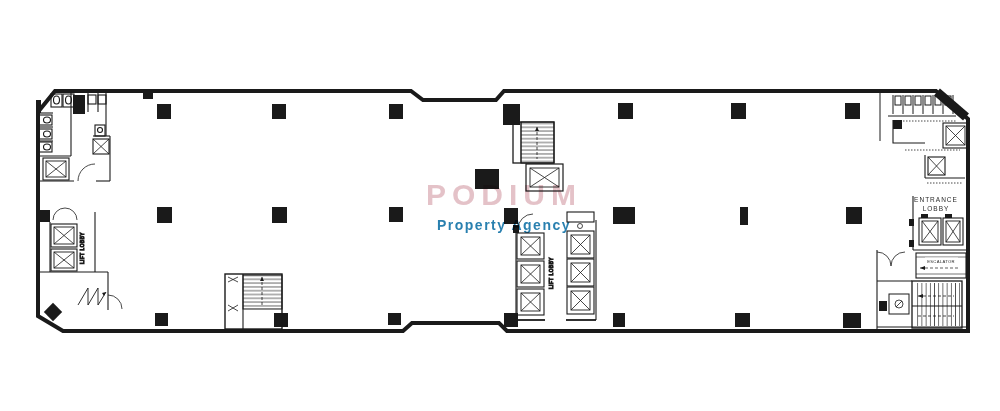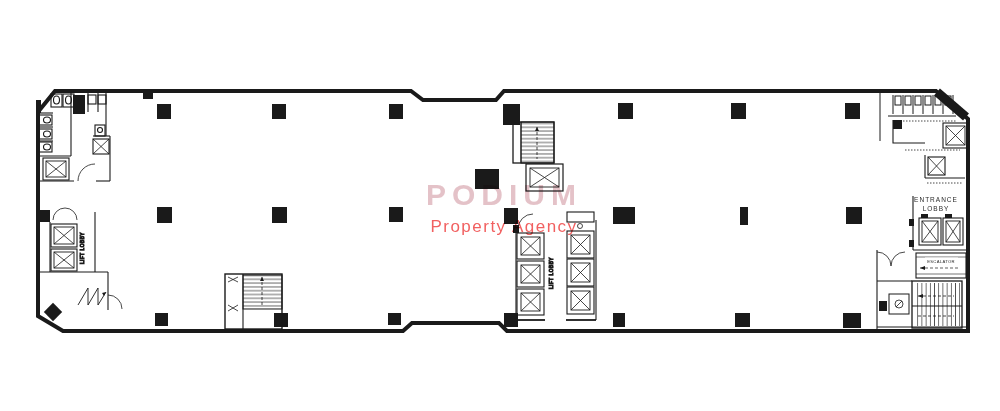--- a/index.html
+++ b/index.html
@@ -15,22 +15,22 @@
   .watermark{
     position:absolute;left:404px;top:180px;width:200px;
     text-align:center;pointer-events:none;
     mix-blend-mode:multiply;opacity:0.85;
   }
   .watermark .brand{
     font-size:30px;font-weight:bold;letter-spacing:6px;
     color:#e0b8bf;line-height:1;white-space:nowrap;
   }
   .watermark .tagline{
-    margin-top:7px;font-size:17px;font-weight:normal;letter-spacing:1.5px;
-    color:#ef4444;white-space:nowrap;
+    margin-top:7px;font-size:14px;font-weight:bold;letter-spacing:1.5px;
+    color:#0369a1;white-space:nowrap;
   }
 </style>
 </head>
 <body>
 
 <div class="stage">
 <svg width="1000" height="411" viewBox="0 0 1000 411">
   <defs>
     <pattern id="tH" width="8" height="3.8" patternUnits="userSpaceOnUse">
       <path d="M0,1.9 H8" stroke="#1a1a1a" stroke-width="0.7"></path>

